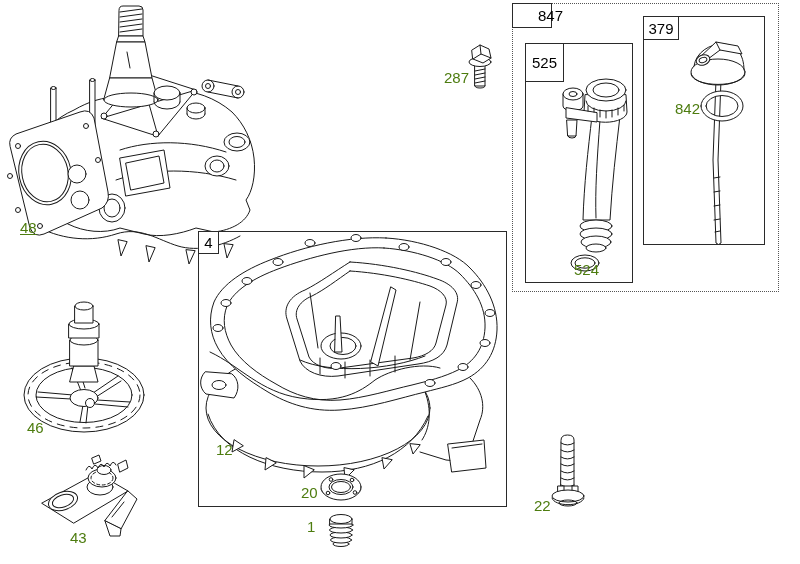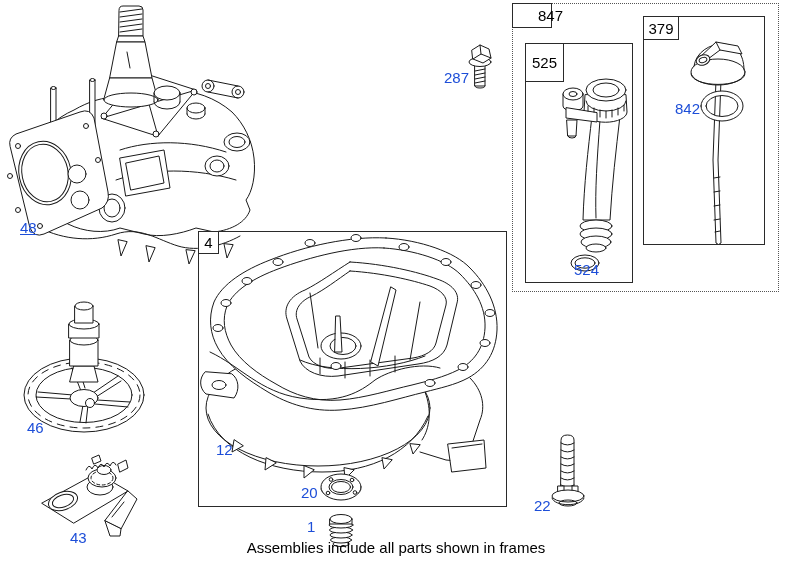--- a/index.html
+++ b/index.html
@@ -5,21 +5,21 @@
   html,body{margin:0;padding:0;background:#fff;}
   #stage{position:relative;width:800px;height:564px;background:#fff;overflow:hidden;
          font-family:"Liberation Sans","DejaVu Sans",sans-serif;color:#000;}
   #art{position:absolute;left:0;top:0;}
   .frame{position:absolute;box-sizing:border-box;}
   .frame.solid{border:1px solid #2a2a2a;}
   .frame.dotted{border:1px dotted #555;}
   .labelbox{position:absolute;box-sizing:border-box;border:1px solid #2a2a2a;background:#fff;
             display:flex;align-items:center;justify-content:center;
             font-size:15px;color:#000;}
-  .plabel{position:absolute;font-size:15px;color:#1d4ed8;white-space:nowrap;}
+  .plabel{position:absolute;font-size:15px;color:#4d7c0f;white-space:nowrap;}
   #caption{position:absolute;left:196px;top:539px;width:400px;text-align:center;
            font-size:15px;color:#000;}
   svg path, svg ellipse, svg circle, svg line, svg rect, svg polyline{
     stroke:#1a1a1a; stroke-width:1; fill:none; stroke-linejoin:round; stroke-linecap:round;}
   svg .w{fill:#ffffff;}
 </style>
 </head>
 <body>
 
 <div id="stage">
@@ -297,14 +297,13 @@
   <div class="plabel" style="left:27px;top:419px;">46</div>
   <div class="plabel" style="left:70px;top:529px;">43</div>
   <div class="plabel" style="left:444px;top:69px;">287</div>
   <div class="plabel" style="left:574px;top:261px;">524</div>
   <div class="plabel" style="left:675px;top:100px;">842</div>
   <div class="plabel" style="left:216px;top:441px;">12</div>
   <div class="plabel" style="left:301px;top:484px;">20</div>
   <div class="plabel" style="left:307px;top:518px;">1</div>
   <div class="plabel" style="left:534px;top:497px;">22</div>
 
-  <div id="caption">Assemblies include all parts shown in frames</div>
 </div>
 
 </body></html>

